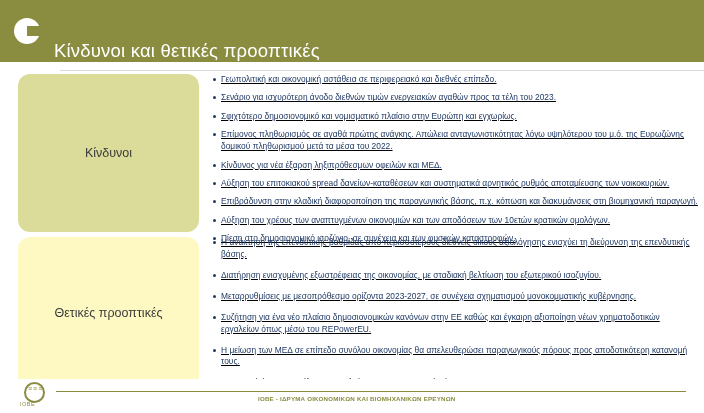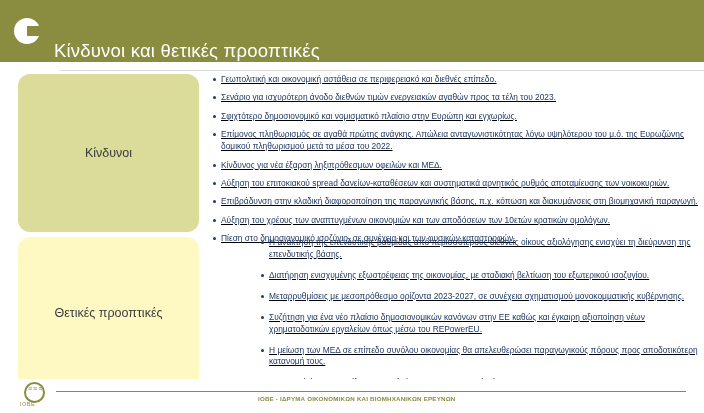--- a/index.html
+++ b/index.html
@@ -129,21 +129,20 @@
     position: absolute;
     left: 0;
     top: 4px;
     width: 3px;
     height: 3px;
     background: #1f3864;
     border-radius: 50%;
   }
   .bullets-positives ul.bullet-list li {
     margin-bottom: 9px;
-    margin-left: 48px;
   }
 
   
   .footer {
     position: absolute;
     left: 0;
     top: 379px;
     width: 704px;
     height: 34px;
     background: #ffffff;

